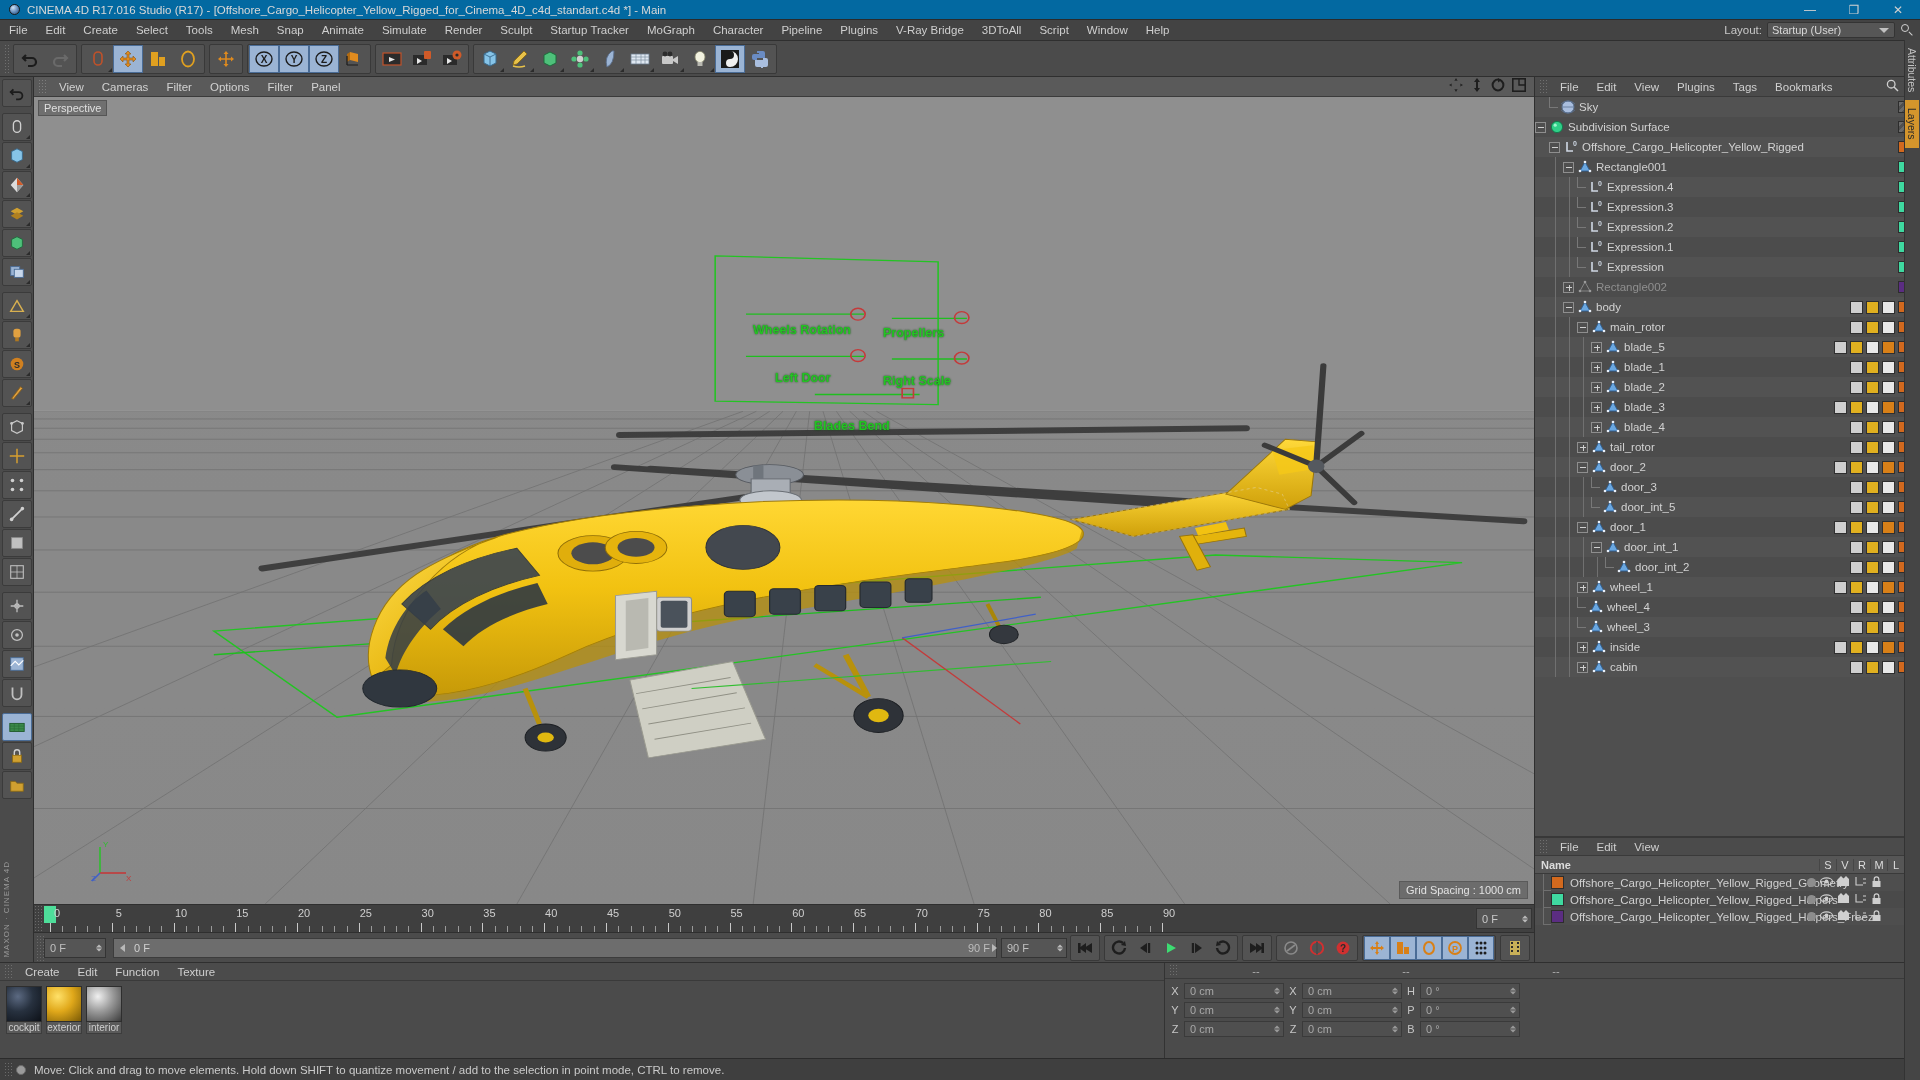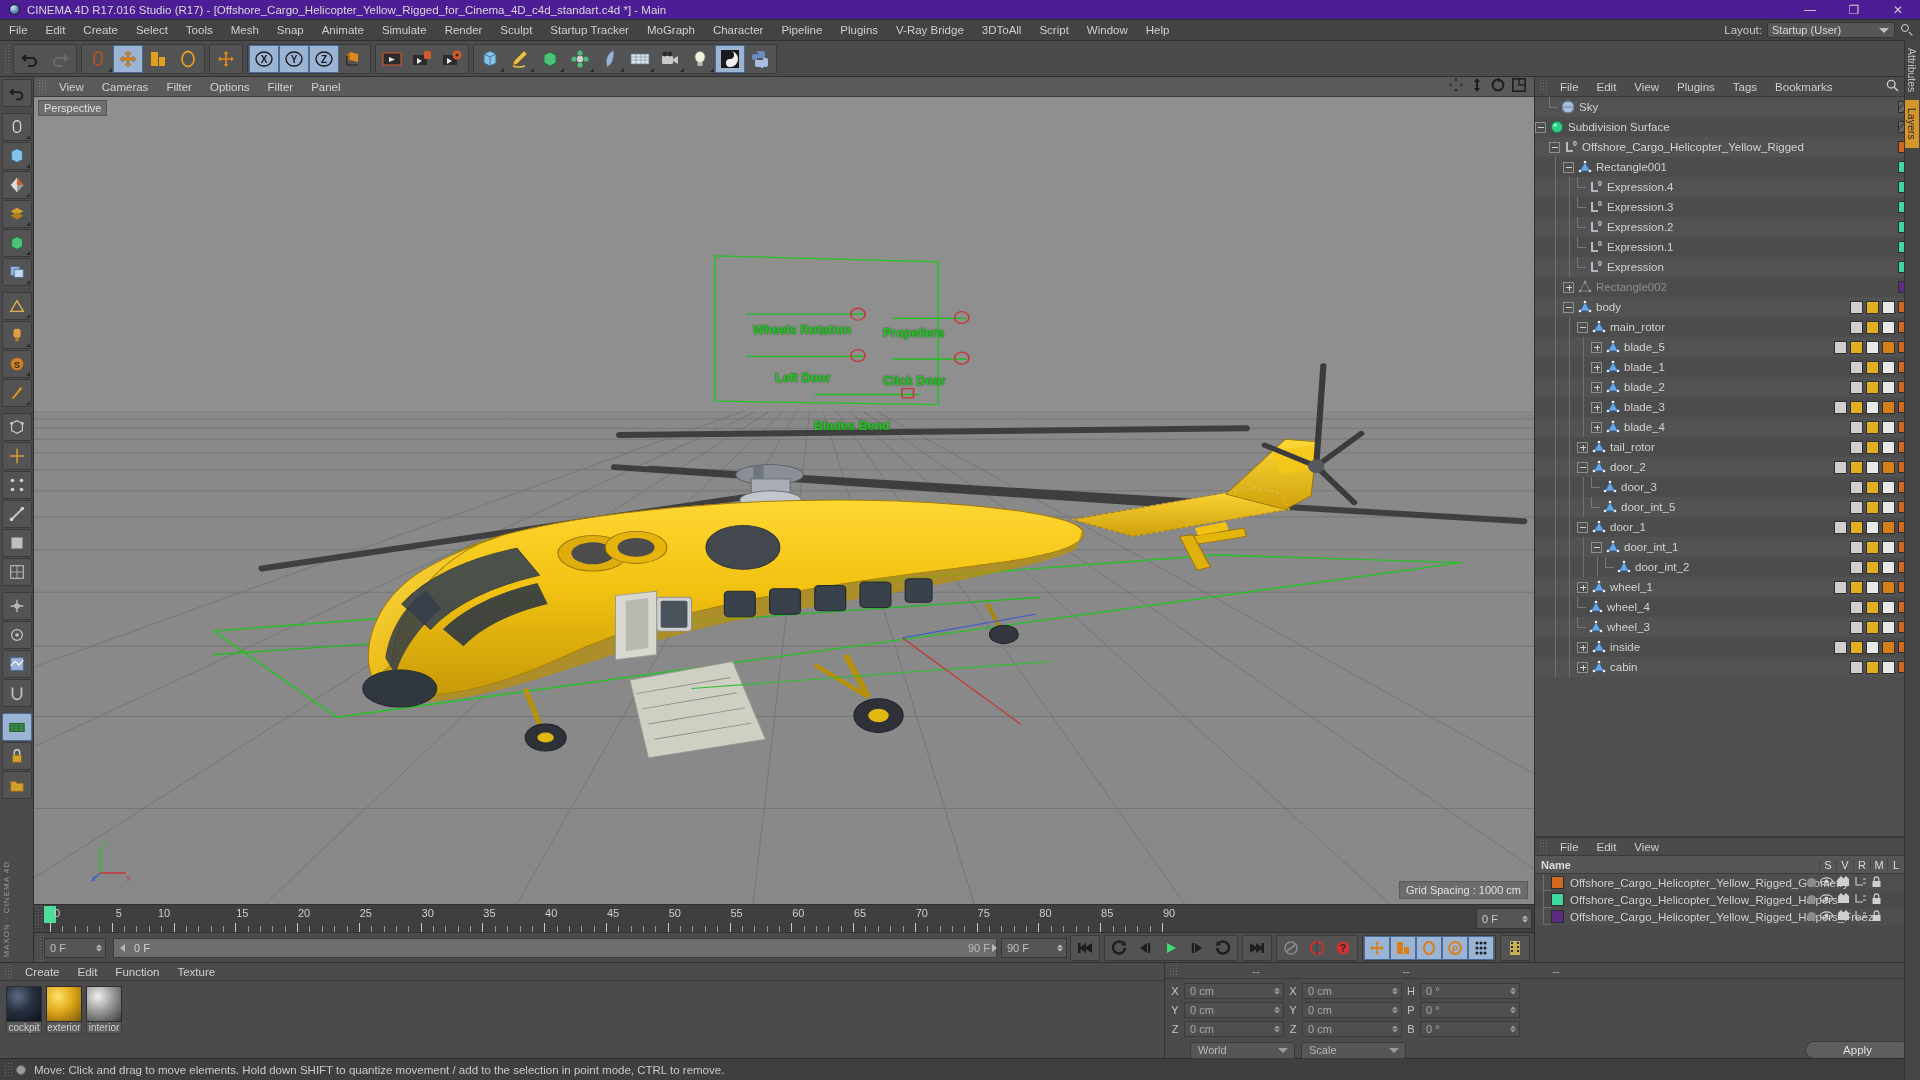--- a/index.html
+++ b/index.html
@@ -1,21 +1,21 @@
 <!DOCTYPE html>
 <html><head>
 <meta charset="utf-8">
 <style>
   * { box-sizing: border-box; margin:0; padding:0; }
   html,body { width:1920px; height:1080px; overflow:hidden; background:#4a4a4a;
     font-family:"Liberation Sans", sans-serif; font-size:12px; color:#c8c8c8; }
   #app { position:relative; width:1920px; height:1080px; display:flex; flex-direction:column; }
 
   
-  .titlebar { height:20px; background:#4c1d95; display:flex; align-items:center;
+  .titlebar { height:20px; background:#0369a1; display:flex; align-items:center;
     border-bottom:1px solid #2b2b2b; flex:0 0 20px; }
   .titlebar .tb-icon { width:16px; height:14px; margin:0 5px 0 6px; display:flex;
     align-items:center; justify-content:center; }
   .titlebar .tb-icon .globe { width:11px; height:11px; border-radius:50%;
     background:radial-gradient(circle at 35% 30%, #cfe2f5 0%, #5e87b8 55%, #264a73 100%);
     border:1px solid #1a1a1a; }
   .titlebar .tb-title { font-size:11.5px; color:#d8d8d8; white-space:nowrap; }
   .tb-buttons { margin-left:auto; display:flex; }
   .tb-btn { width:44px; height:20px; display:flex; align-items:center; justify-content:center;
     color:#d0d0d0; font-size:12px; }
@@ -807,21 +807,21 @@
           <path d="M1010 500 L1190 462 L1215 470 L1222 488 L1070 520 Z" fill="none" stroke="#e8e8e8" stroke-width="0.8" stroke-dasharray="3 3" opacity="0.5"></path>
 
           <line x1="640" y1="700" x2="990" y2="668" stroke="#2fbe2f" stroke-width="1.4"></line>
           <line x1="845" y1="640" x2="960" y2="742" stroke="#c43a3a" stroke-width="1.4"></line>
           <line x1="845" y1="640" x2="975" y2="612" stroke="#4060c8" stroke-width="1.4"></line>
         </svg>
 
         <div style="position:absolute; left:719px; top:226px; color:#23c423; font-size:12.5px; font-weight:bold; text-shadow:0 0 2px #0a4a0a;">Wheels Rotation</div>
         <div style="position:absolute; left:849px; top:229px; color:#23c423; font-size:12.5px; font-weight:bold; text-shadow:0 0 2px #0a4a0a;">Propellers</div>
         <div style="position:absolute; left:741px; top:274px; color:#23c423; font-size:12.5px; font-weight:bold; text-shadow:0 0 2px #0a4a0a;">Left Door</div>
-        <div style="position:absolute; left:849px; top:277px; color:#23c423; font-size:12.5px; font-weight:bold; text-shadow:0 0 2px #0a4a0a;">Click Door</div>
+        <div style="position:absolute; left:849px; top:277px; color:#23c423; font-size:12.5px; font-weight:bold; text-shadow:0 0 2px #0a4a0a;">Right Scale</div>
         <div style="position:absolute; left:780px; top:322px; color:#23c423; font-size:12.5px; font-weight:bold; text-shadow:0 0 2px #0a4a0a;">Blades Bend</div>
 
         <div class="vplabel">Perspective</div>
         <div class="gridinfo">Grid Spacing : 1000 cm</div>
 
         <div class="axisgizmo">
           <svg width="46" height="46" viewBox="0 0 46 46">
             <line x1="10" y1="36" x2="10" y2="10" stroke="#2fbe2f" stroke-width="1.6"></line>
             <line x1="10" y1="36" x2="36" y2="36" stroke="#c43a3a" stroke-width="1.6"></line>
             <line x1="10" y1="36" x2="2" y2="44" stroke="#4060c8" stroke-width="1.6"></line>
@@ -922,21 +922,21 @@
             <div class="tl-tick" style="left: 1033.51px;"></div>
             <div class="tl-tick" style="left: 1045.87px;"></div>
             <div class="tl-tick maj" style="left: 1058.22px;"></div>
             <div class="tl-tick" style="left: 1070.58px;"></div>
             <div class="tl-tick" style="left: 1082.93px;"></div>
             <div class="tl-tick" style="left: 1095.29px;"></div>
             <div class="tl-tick" style="left: 1107.64px;"></div>
             <div class="tl-tick maj" style="left: 1120px;"></div>
             <div class="tl-num" style="left: 15px;">0</div>
             <div class="tl-num" style="left: 76.7778px;">5</div>
-            <div class="tl-num" style="left: 122px;">10</div>
+            <div class="tl-num" style="left: 139px;">10</div>
             <div class="tl-num" style="left: 200.333px;">15</div>
             <div class="tl-num" style="left: 262.111px;">20</div>
             <div class="tl-num" style="left: 323.889px;">25</div>
             <div class="tl-num" style="left: 385.667px;">30</div>
             <div class="tl-num" style="left: 447.444px;">35</div>
             <div class="tl-num" style="left: 509.222px;">40</div>
             <div class="tl-num" style="left: 571px;">45</div>
             <div class="tl-num" style="left: 632.778px;">50</div>
             <div class="tl-num" style="left: 694.556px;">55</div>
             <div class="tl-num" style="left: 756.333px;">60</div>
@@ -2084,32 +2084,20 @@
           <span class="cp-lab">B</span>
           <div class="cp-in">
               <span>0 °</span>
               <span class="sp2">
                 <i class="u"></i>
                 <i class="d"></i>
               </span>
             </div>
         </div>
       </div>
-      <div class="cp-bot">
-        <div style="width:15px;"></div>
-        <div class="cp-sel">
-          <span>World</span>
-            <span class="cv2"></span>
-        </div>
-        <div class="cp-sel">
-          <span>Scale</span>
-            <span class="cv2"></span>
-        </div>
-        <div class="applybtn">Apply</div>
-      </div>
     </div>
   </div>
 
   <div class="statusbar">
     <div class="sb-grip"></div>
     <div class="sb-dot"></div>
     <div class="sb-text">Move: Click and drag to move elements. Hold down SHIFT to quantize movement / add to the selection in point mode, CTRL to remove.</div>
     <div class="sb-right">
       <div style="width:12px;height:12px;border:1px solid #6a6a6a;background:#4a4a4a;"></div>
     </div>

